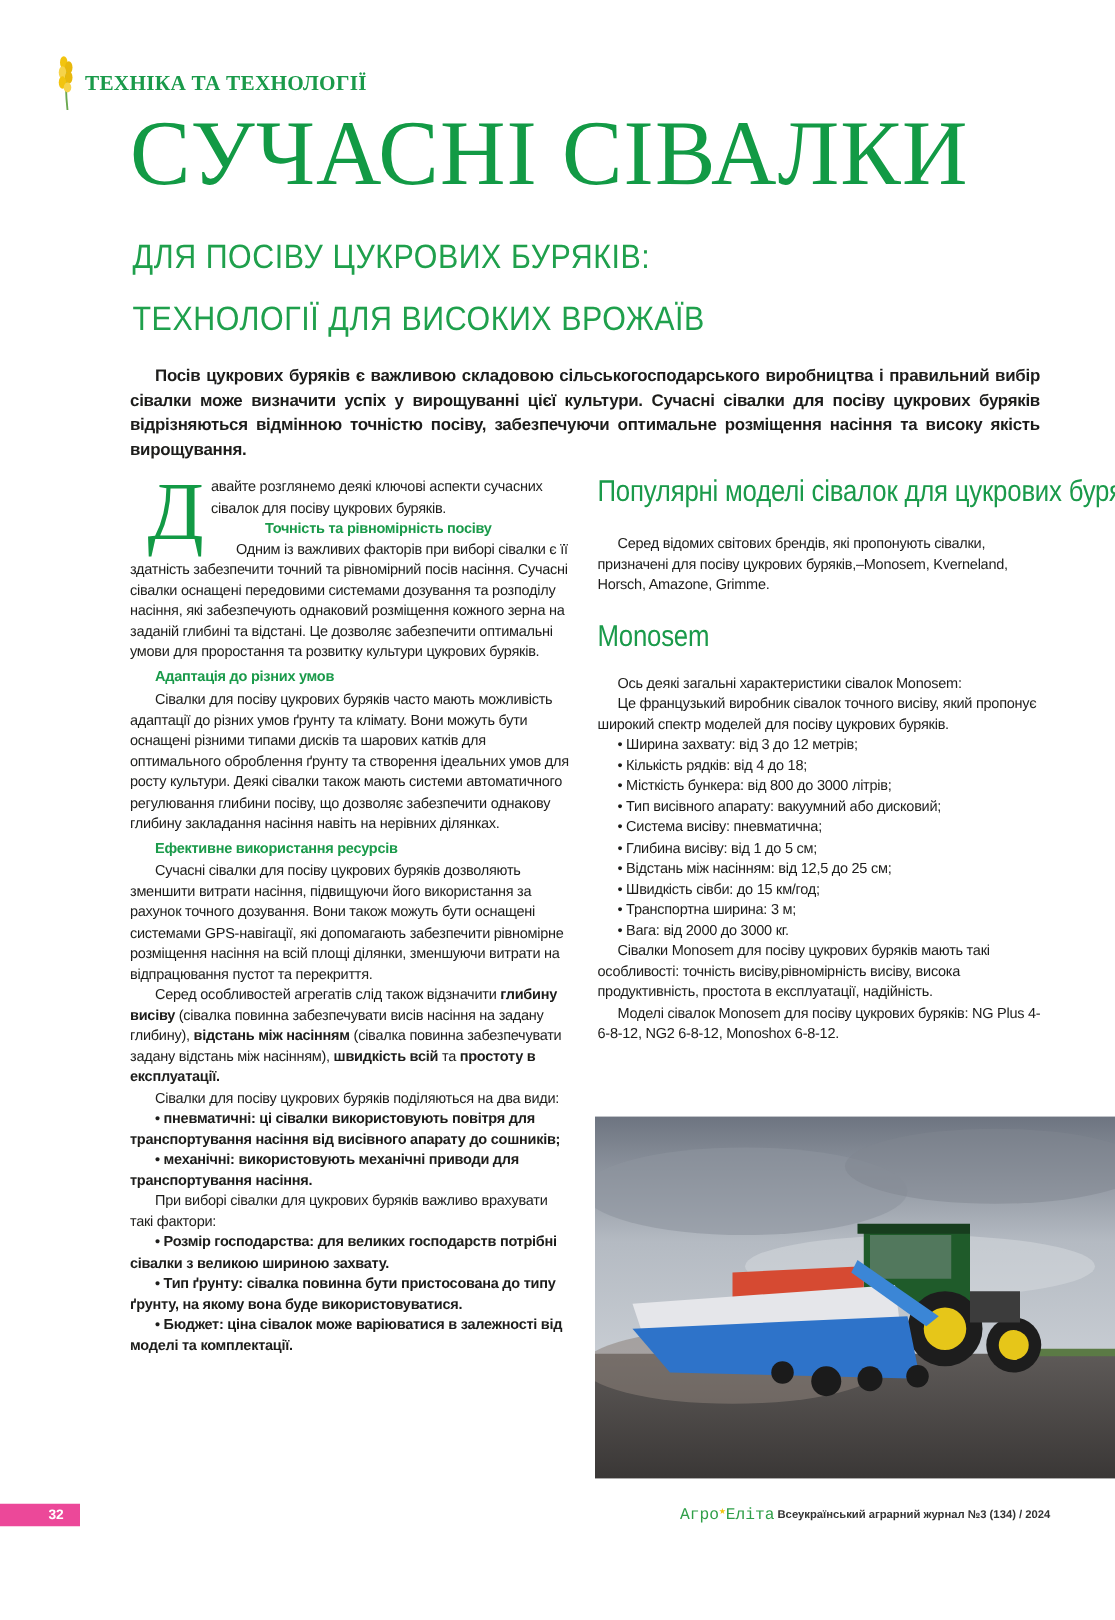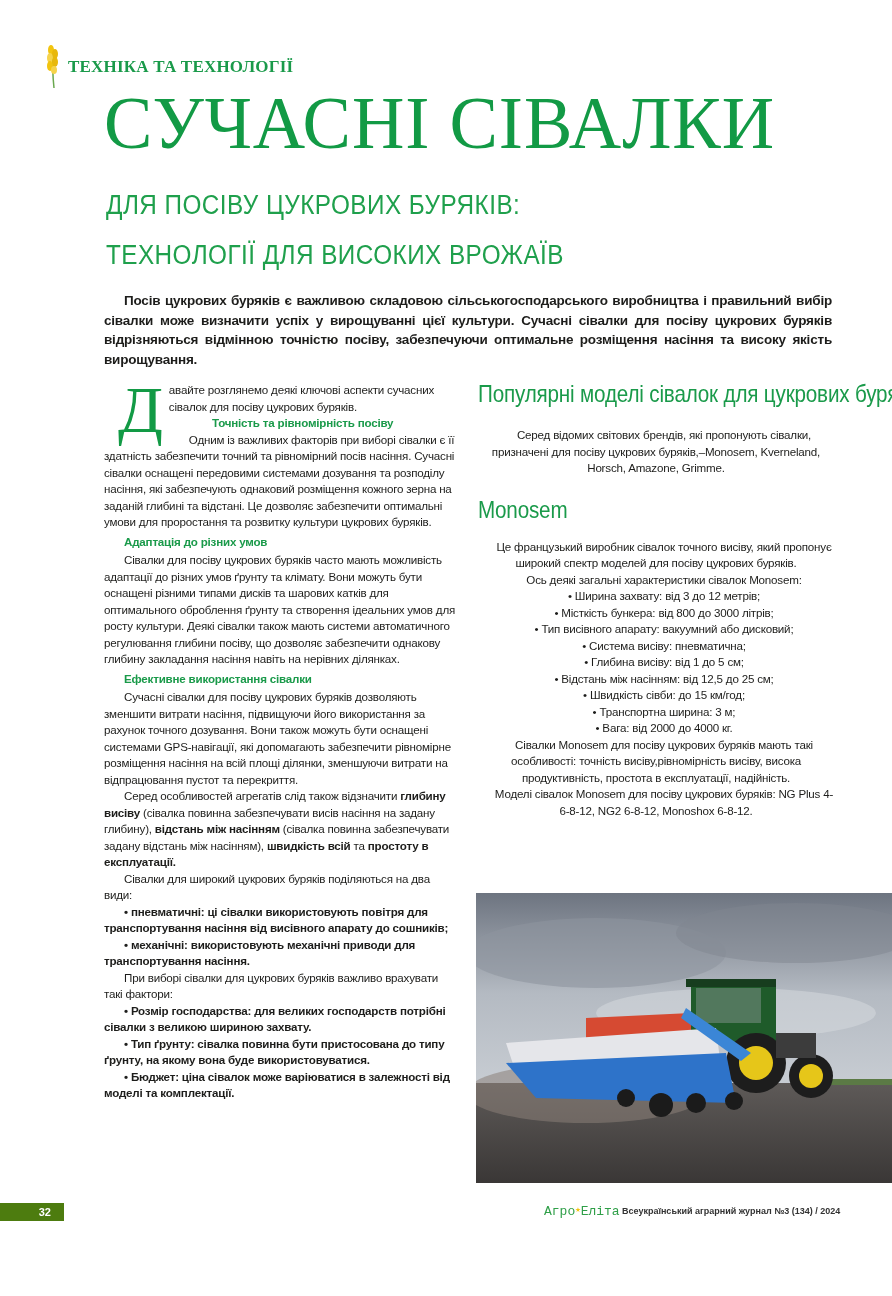--- a/index.html
+++ b/index.html
@@ -17,24 +17,24 @@
   .col-left .np { text-indent:0; }
   .col-left .sub { color:#1a9a4a; font-weight:bold; margin:3px 0 2px 20px; text-indent:0; }
   .dropcap-wrap { position:relative; }
   .dropcap { float:left; font-family:"Liberation Serif", serif; font-size:66px; color:#129a45; line-height:56px; margin:0 6px 0 14px; padding-top:2px; }
   .intro { text-indent:0 !important; padding-top:2px; }
   .sub-first { color:#1a9a4a; font-weight:bold; margin:3px 0 4px 0; text-indent:0; padding-left:88px; }
   .bullet { text-indent:20px;font-weight:bold; }
   .col-right { position:absolute; left:478px; top:375px; width:356px; font-size:11.6px; line-height:16.5px; letter-spacing:-0.2px; }
   .col-right h2 { font-weight:normal; color:#1a9a4a; font-size:24px; line-height:38px; margin:0; transform:scaleX(0.86); transform-origin:left; white-space:nowrap; }
   .col-right h2.brand { margin-top:14px; margin-bottom:10px; }
-  .col-right p { margin:0; text-indent:16px;text-align:center; }
+  .col-right p { margin:0; text-indent:16px; }
   .col-right .gap { margin-top:14px; }
   .photo { position:absolute; left:476px; top:893px; width:416px; height:290px; overflow:hidden; }
-  .footer-page { position:absolute; left:0; top:1203px; width:64px; height:18px; background:#4d7c0f; color:#fff; font-size:11px; font-weight:bold; text-align:right; box-sizing:border-box; padding-right:13px; line-height:18px; }
+  .footer-page { position:absolute; left:0; top:1203px; width:64px; height:18px; background:#ec4899; color:#fff; font-size:11px; font-weight:bold; text-align:right; box-sizing:border-box; padding-right:13px; line-height:18px; }
   .footer-brand { position:absolute; left:544px; top:1204px; font-family:Liberation Mono, monospace; font-size:13px; color:#2f9f48; }
   .footer-brand .star { color:#f2c40f; font-size:9px; vertical-align:top; }
   .footer-journal { position:absolute; left:622px; top:1206px; font-size:9px; color:#333;font-weight:bold; }
   b { font-weight:bold; }
 </style>
 </head>
 <body>
 
 <div class="section-tag">
   <svg class="wheat" viewBox="0 0 20 50">
@@ -57,47 +57,48 @@
 
 <div class="col-left">
   <div class="dropcap-wrap">
     <span class="dropcap">Д</span>
     <p class="intro np">авайте розглянемо деякі ключові аспекти сучасних сівалок для посіву цукрових буряків.</p>
     <p class="sub-first">Точність та рівномірність посіву</p>
   </div>
   <p>Одним із важливих факторів при виборі сівалки є її здатність забезпечити точний та рівномірний посів насіння. Сучасні сівалки оснащені передовими системами дозування та розподілу насіння, які забезпечують однаковий розміщення кожного зерна на заданій глибині та відстані. Це дозволяє забезпечити оптимальні умови для проростання та розвитку культури цукрових буряків.</p>
   <p class="sub">Адаптація до різних умов</p>
   <p>Сівалки для посіву цукрових буряків часто мають можливість адаптації до різних умов ґрунту та клімату. Вони можуть бути оснащені різними типами дисків та шарових катків для оптимального оброблення ґрунту та створення ідеальних умов для росту культури. Деякі сівалки також мають системи автоматичного регулювання глибини посіву, що дозволяє забезпечити однакову глибину закладання насіння навіть на нерівних ділянках.</p>
-  <p class="sub">Ефективне використання сівалки</p>
+  <p class="sub">Ефективне використання ресурсів</p>
   <p>Сучасні сівалки для посіву цукрових буряків дозволяють зменшити витрати насіння, підвищуючи його використання за рахунок точного дозування. Вони також можуть бути оснащені системами GPS-навігації, які допомагають забезпечити рівномірне розміщення насіння на всій площі ділянки, зменшуючи витрати на відпрацювання пустот та перекриття.</p>
   <p><span>Серед особливостей агрегатів слід також відзначити </span><b>глибину висіву</b><span> (сівалка повинна забезпечувати висів насіння на задану глибину), </span><b>відстань між насінням</b><span> (сівалка повинна забезпечувати задану відстань між насінням), </span><b>швидкість всій</b><span> та </span><b>простоту в експлуатації.</b></p>
-  <p>Сівалки для широкий цукрових буряків поділяються на два види:</p>
+  <p>Сівалки для посіву цукрових буряків поділяються на два види:</p>
   <p class="bullet">• пневматичні: ці сівалки використовують повітря для транспортування насіння від висівного апарату до сошників;</p>
   <p class="bullet">• механічні: використовують механічні приводи для транспортування насіння.</p>
   <p>При виборі сівалки для цукрових буряків важливо врахувати такі фактори:</p>
   <p class="bullet">• Розмір господарства: для великих господарств потрібні сівалки з великою шириною захвату.</p>
   <p class="bullet">• Тип ґрунту: сівалка повинна бути пристосована до типу ґрунту, на якому вона буде використовуватися.</p>
   <p class="bullet">• Бюджет: ціна сівалок може варіюватися в залежності від моделі та комплектації.</p>
 </div>
 
 <div class="col-right">
   <h2><span>Популярні моделі сівалок для цукрових буряків</span></h2>
   <p class="gap">Серед відомих світових брендів, які пропонують сівалки, призначені для посіву цукрових буряків,–Monosem, Kverneland, Horsch, Amazone, Grimme.</p>
   <h2 class="brand">Monosem</h2>
+  <p>Ось деякі загальні характеристики сівалок Monosem:</p>
   <p>Це французький виробник сівалок точного висіву, який пропонує широкий спектр моделей для посіву цукрових буряків.</p>
-  <p>Ось деякі загальні характеристики сівалок Monosem:</p>
   <p>• Ширина захвату: від 3 до 12 метрів;</p>
+  <p>• Кількість рядків: від 4 до 18;</p>
   <p>• Місткість бункера: від 800 до 3000 літрів;</p>
   <p>• Тип висівного апарату: вакуумний або дисковий;</p>
   <p>• Система висіву: пневматична;</p>
   <p>• Глибина висіву: від 1 до 5 см;</p>
   <p>• Відстань між насінням: від 12,5 до 25 см;</p>
   <p>• Швидкість сівби: до 15 км/год;</p>
   <p>• Транспортна ширина: 3 м;</p>
-  <p>• Вага: від 2000 до 4000 кг.</p>
+  <p>• Вага: від 2000 до 3000 кг.</p>
   <p>Сівалки Monosem для посіву цукрових буряків мають такі особливості: точність висіву,рівномірність висіву, висока продуктивність, простота в експлуатації, надійність.</p>
   <p>Моделі сівалок Monosem для посіву цукрових буряків: NG Plus 4-6-8-12, NG2 6-8-12, Monoshox 6-8-12.</p>
 </div>
 
 <div class="photo">
   <svg width="416" height="290" viewBox="0 0 416 290">
     <defs>
       <linearGradient id="sky" x1="0" y1="0" x2="0" y2="1">
         <stop offset="0" stop-color="#6d7480"></stop>
         <stop offset="0.5" stop-color="#b4bac2"></stop>

